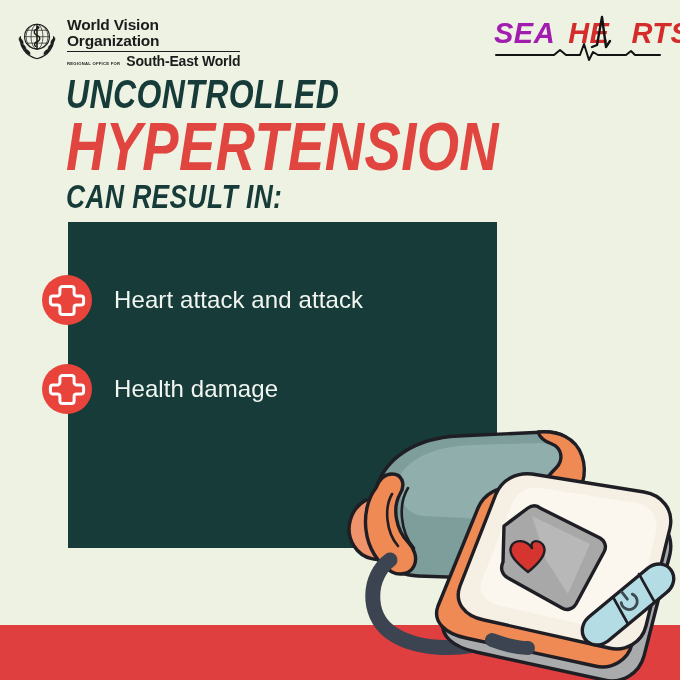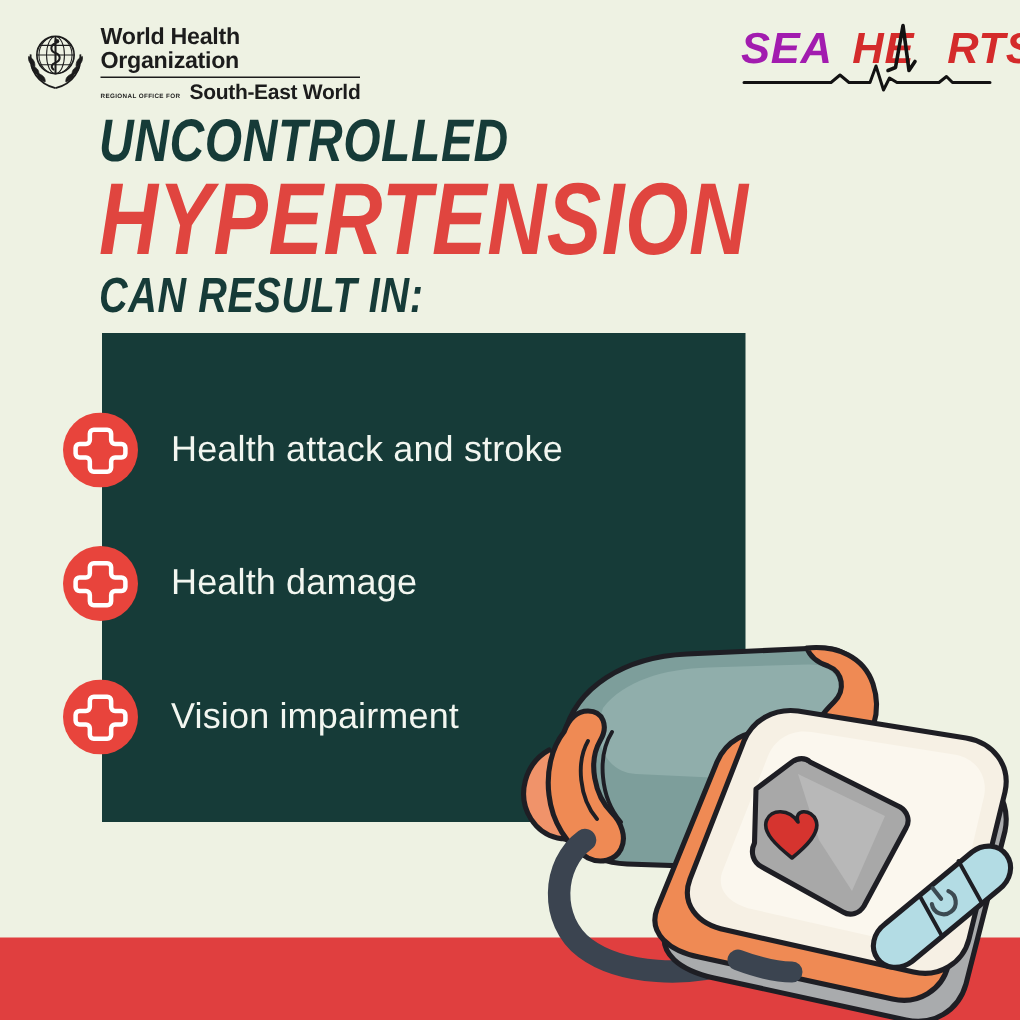--- a/index.html
+++ b/index.html
@@ -238,21 +238,21 @@
         <path d="M27 31 H73"></path>
         <path d="M27 59 H73"></path>
         <line x1="50" y1="18" x2="50" y2="72"></line>
       </g>
 
       <line x1="50" y1="20" x2="50" y2="72" stroke="#1c1c1c" stroke-width="3"></line>
       <path d="M50 28 C42 31 42 39 50 42 C58 45 58 53 50 56 C44 58 43 63 47 66" fill="none" stroke="#1c1c1c" stroke-width="3" stroke-linecap="round"></path>
       <circle cx="52" cy="25" r="3.4" fill="#1c1c1c"></circle>
     </svg>
     <div class="who-textblock">
-      <div class="who-line1">World Health</div>
+      <div class="who-line1">World Vision</div>
       <div class="who-line2">Organization</div>
       <div class="who-sub-row">
         <span class="who-regional">REGIONAL OFFICE FOR</span>
         <span class="who-region">South-East World</span>
       </div>
     </div>
   </div>
 
   <div class="sea-hearts">
     <div class="sh-words">
@@ -282,52 +282,38 @@
         <svg width="50" height="50" viewBox="0 0 50 50">
           <circle cx="25" cy="25" r="25" fill="#e8443c"></circle>
           <path d="M20.5 11.5 h9 a2.6 2.6 0 0 1 2.6 2.6 v4.3 a2.6 2.6 0 0 0 2.6 2.6 h4.3
                    a2.6 2.6 0 0 1 2.6 2.6 v3.8 a2.6 2.6 0 0 1 -2.6 2.6 h-4.3 a2.6 2.6 0 0 0 -2.6 2.6
                    v4.3 a2.6 2.6 0 0 1 -2.6 2.6 h-9 a2.6 2.6 0 0 1 -2.6 -2.6 v-4.3
                    a2.6 2.6 0 0 0 -2.6 -2.6 h-4.3 a2.6 2.6 0 0 1 -2.6 -2.6 v-3.8
                    a2.6 2.6 0 0 1 2.6 -2.6 h4.3 a2.6 2.6 0 0 0 2.6 -2.6 v-4.3
                    a2.6 2.6 0 0 1 2.6 -2.6 z" fill="none" stroke="#ffffff" stroke-width="3"></path>
         </svg>
       </div>
-      <div class="list-label">Health attack and stroke</div>
+      <div class="list-label">Heart attack and attack</div>
     </div>
 
     <div class="list-item">
       <div class="bullet-icon">
         <svg width="50" height="50" viewBox="0 0 50 50">
           <circle cx="25" cy="25" r="25" fill="#e8443c"></circle>
           <path d="M20.5 11.5 h9 a2.6 2.6 0 0 1 2.6 2.6 v4.3 a2.6 2.6 0 0 0 2.6 2.6 h4.3
                    a2.6 2.6 0 0 1 2.6 2.6 v3.8 a2.6 2.6 0 0 1 -2.6 2.6 h-4.3 a2.6 2.6 0 0 0 -2.6 2.6
                    v4.3 a2.6 2.6 0 0 1 -2.6 2.6 h-9 a2.6 2.6 0 0 1 -2.6 -2.6 v-4.3
                    a2.6 2.6 0 0 0 -2.6 -2.6 h-4.3 a2.6 2.6 0 0 1 -2.6 -2.6 v-3.8
                    a2.6 2.6 0 0 1 2.6 -2.6 h4.3 a2.6 2.6 0 0 0 2.6 -2.6 v-4.3
                    a2.6 2.6 0 0 1 2.6 -2.6 z" fill="none" stroke="#ffffff" stroke-width="3"></path>
         </svg>
       </div>
       <div class="list-label">Health damage</div>
     </div>
 
-    <div class="list-item">
-      <div class="bullet-icon">
-        <svg width="50" height="50" viewBox="0 0 50 50">
-          <circle cx="25" cy="25" r="25" fill="#e8443c"></circle>
-          <path d="M20.5 11.5 h9 a2.6 2.6 0 0 1 2.6 2.6 v4.3 a2.6 2.6 0 0 0 2.6 2.6 h4.3
-                   a2.6 2.6 0 0 1 2.6 2.6 v3.8 a2.6 2.6 0 0 1 -2.6 2.6 h-4.3 a2.6 2.6 0 0 0 -2.6 2.6
-                   v4.3 a2.6 2.6 0 0 1 -2.6 2.6 h-9 a2.6 2.6 0 0 1 -2.6 -2.6 v-4.3
-                   a2.6 2.6 0 0 0 -2.6 -2.6 h-4.3 a2.6 2.6 0 0 1 -2.6 -2.6 v-3.8
-                   a2.6 2.6 0 0 1 2.6 -2.6 h4.3 a2.6 2.6 0 0 0 2.6 -2.6 v-4.3
-                   a2.6 2.6 0 0 1 2.6 -2.6 z" fill="none" stroke="#ffffff" stroke-width="3"></path>
-        </svg>
-      </div>
-      <div class="list-label">Vision impairment</div>
-    </div>
 
   </div>
 
   <div class="bp-monitor">
     <svg width="360" height="272" viewBox="0 0 360 272">
       <g stroke="#1e1e24" stroke-width="3.4" stroke-linejoin="round" stroke-linecap="round">
 
         <path d="M42 96 C26 104 20 124 30 140 C38 153 54 156 64 148" fill="#ef8a54"></path>
         <path d="M34 92 C18 101 12 122 22 138 C31 152 48 155 58 146" fill="#f0936a"></path>
 

